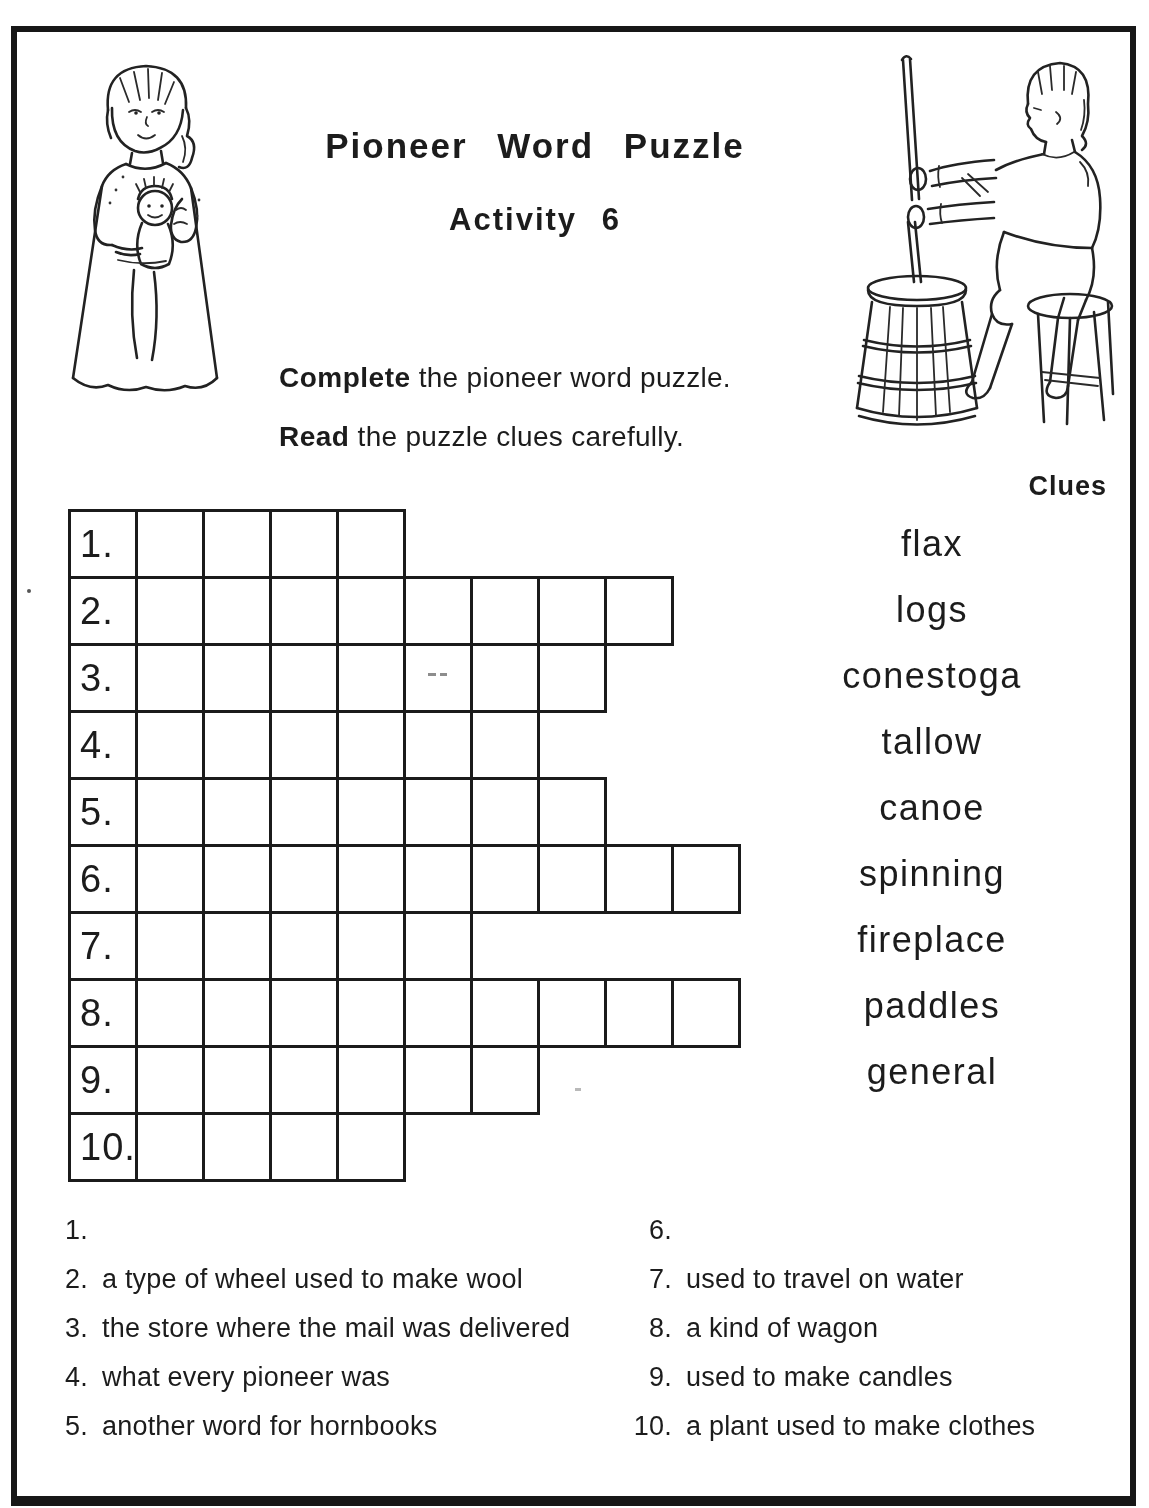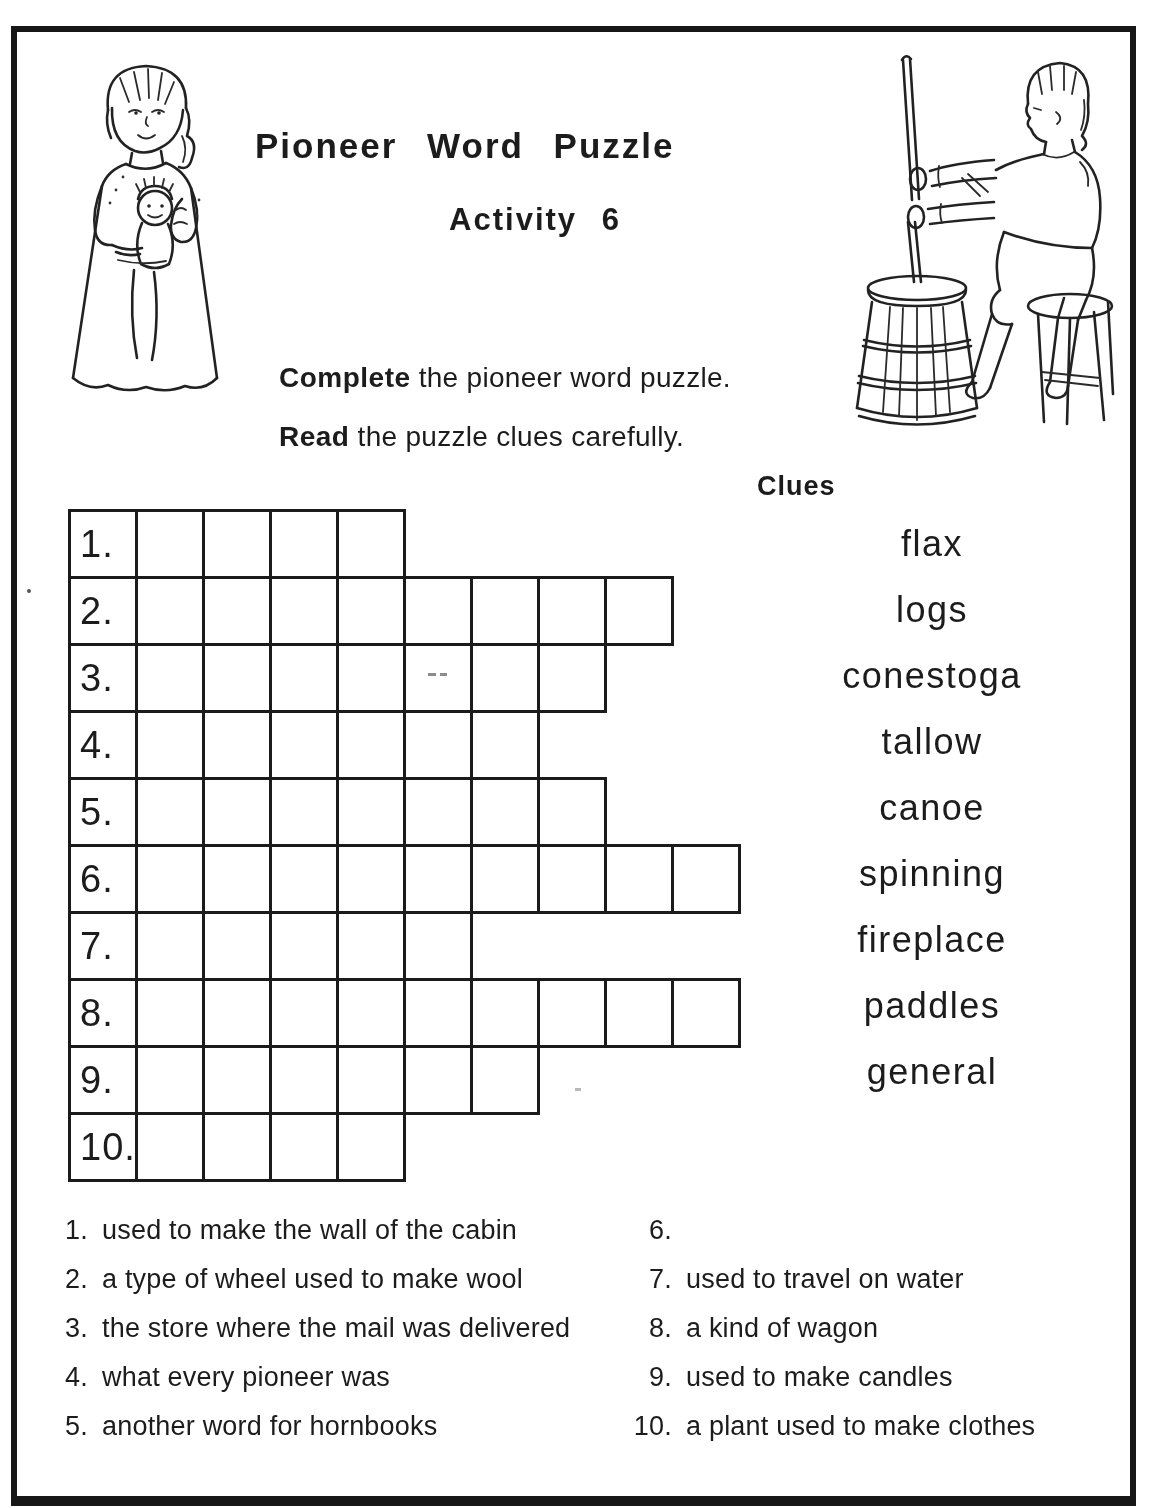--- a/index.html
+++ b/index.html
@@ -5,32 +5,32 @@
   html,body{margin:0;padding:0;background:#e8e8e8;}
   #page{
     position:relative;width:1149px;height:1508px;background:#ffffff;
     font-family:"Liberation Sans",sans-serif;color:#1c1c1c;overflow:hidden;
   }
   .frame{
     position:absolute;left:11px;top:26px;right:13px;bottom:2px;
     border:6px solid #171717;border-bottom-width:10px;pointer-events:none;
   }
   .page-title{
-    position:absolute;left:255px;top:126px;width:560px;text-align:left;
+    position:absolute;left:255px;top:126px;width:560px;text-align:center;
     font-size:35px;font-weight:bold;letter-spacing:2px;word-spacing:18px;
   }
   .page-subtitle{
     position:absolute;left:255px;top:202px;width:560px;text-align:center;
     font-size:31px;font-weight:bold;letter-spacing:2px;word-spacing:14px;
   }
   .instructions{position:absolute;left:279px;top:362px;font-size:28px;letter-spacing:.3px;}
   .instr-line{margin:0 0 27px 0;}
   .instr-line b{letter-spacing:.5px;}
   .clues-heading{
-    position:absolute;left:757px;top:471px;width:350px;text-align:left;
+    position:absolute;left:757px;top:471px;width:350px;text-align:right;
     font-size:27px;font-weight:bold;letter-spacing:1px;
   }
   .word-bank{
     position:absolute;left:757px;top:511px;width:350px;margin:0;padding:0;list-style:none;
   }
   .word-bank li{
     height:66px;display:flex;align-items:center;justify-content:center;
     font-size:36px;letter-spacing:1.5px;
   }
   .grid{position:absolute;left:68px;top:509px;}
@@ -272,21 +272,20 @@
         <div class="cell"></div>
         <div class="cell"></div>
         <div class="cell"></div>
         <div class="cell"></div>
       </div>
     </div>
 
   <div class="clue-col clue-col-left">
       <div class="clue-item">
         <span class="clue-num">1.</span>
-        <span class="clue-text">used to make the wall of the cabin</span>
       </div>
       <div class="clue-item">
         <span class="clue-num">2.</span>
         <span class="clue-text">a type of wheel used to make wool</span>
       </div>
       <div class="clue-item">
         <span class="clue-num">3.</span>
         <span class="clue-text">the store where the mail was delivered</span>
       </div>
       <div class="clue-item">

